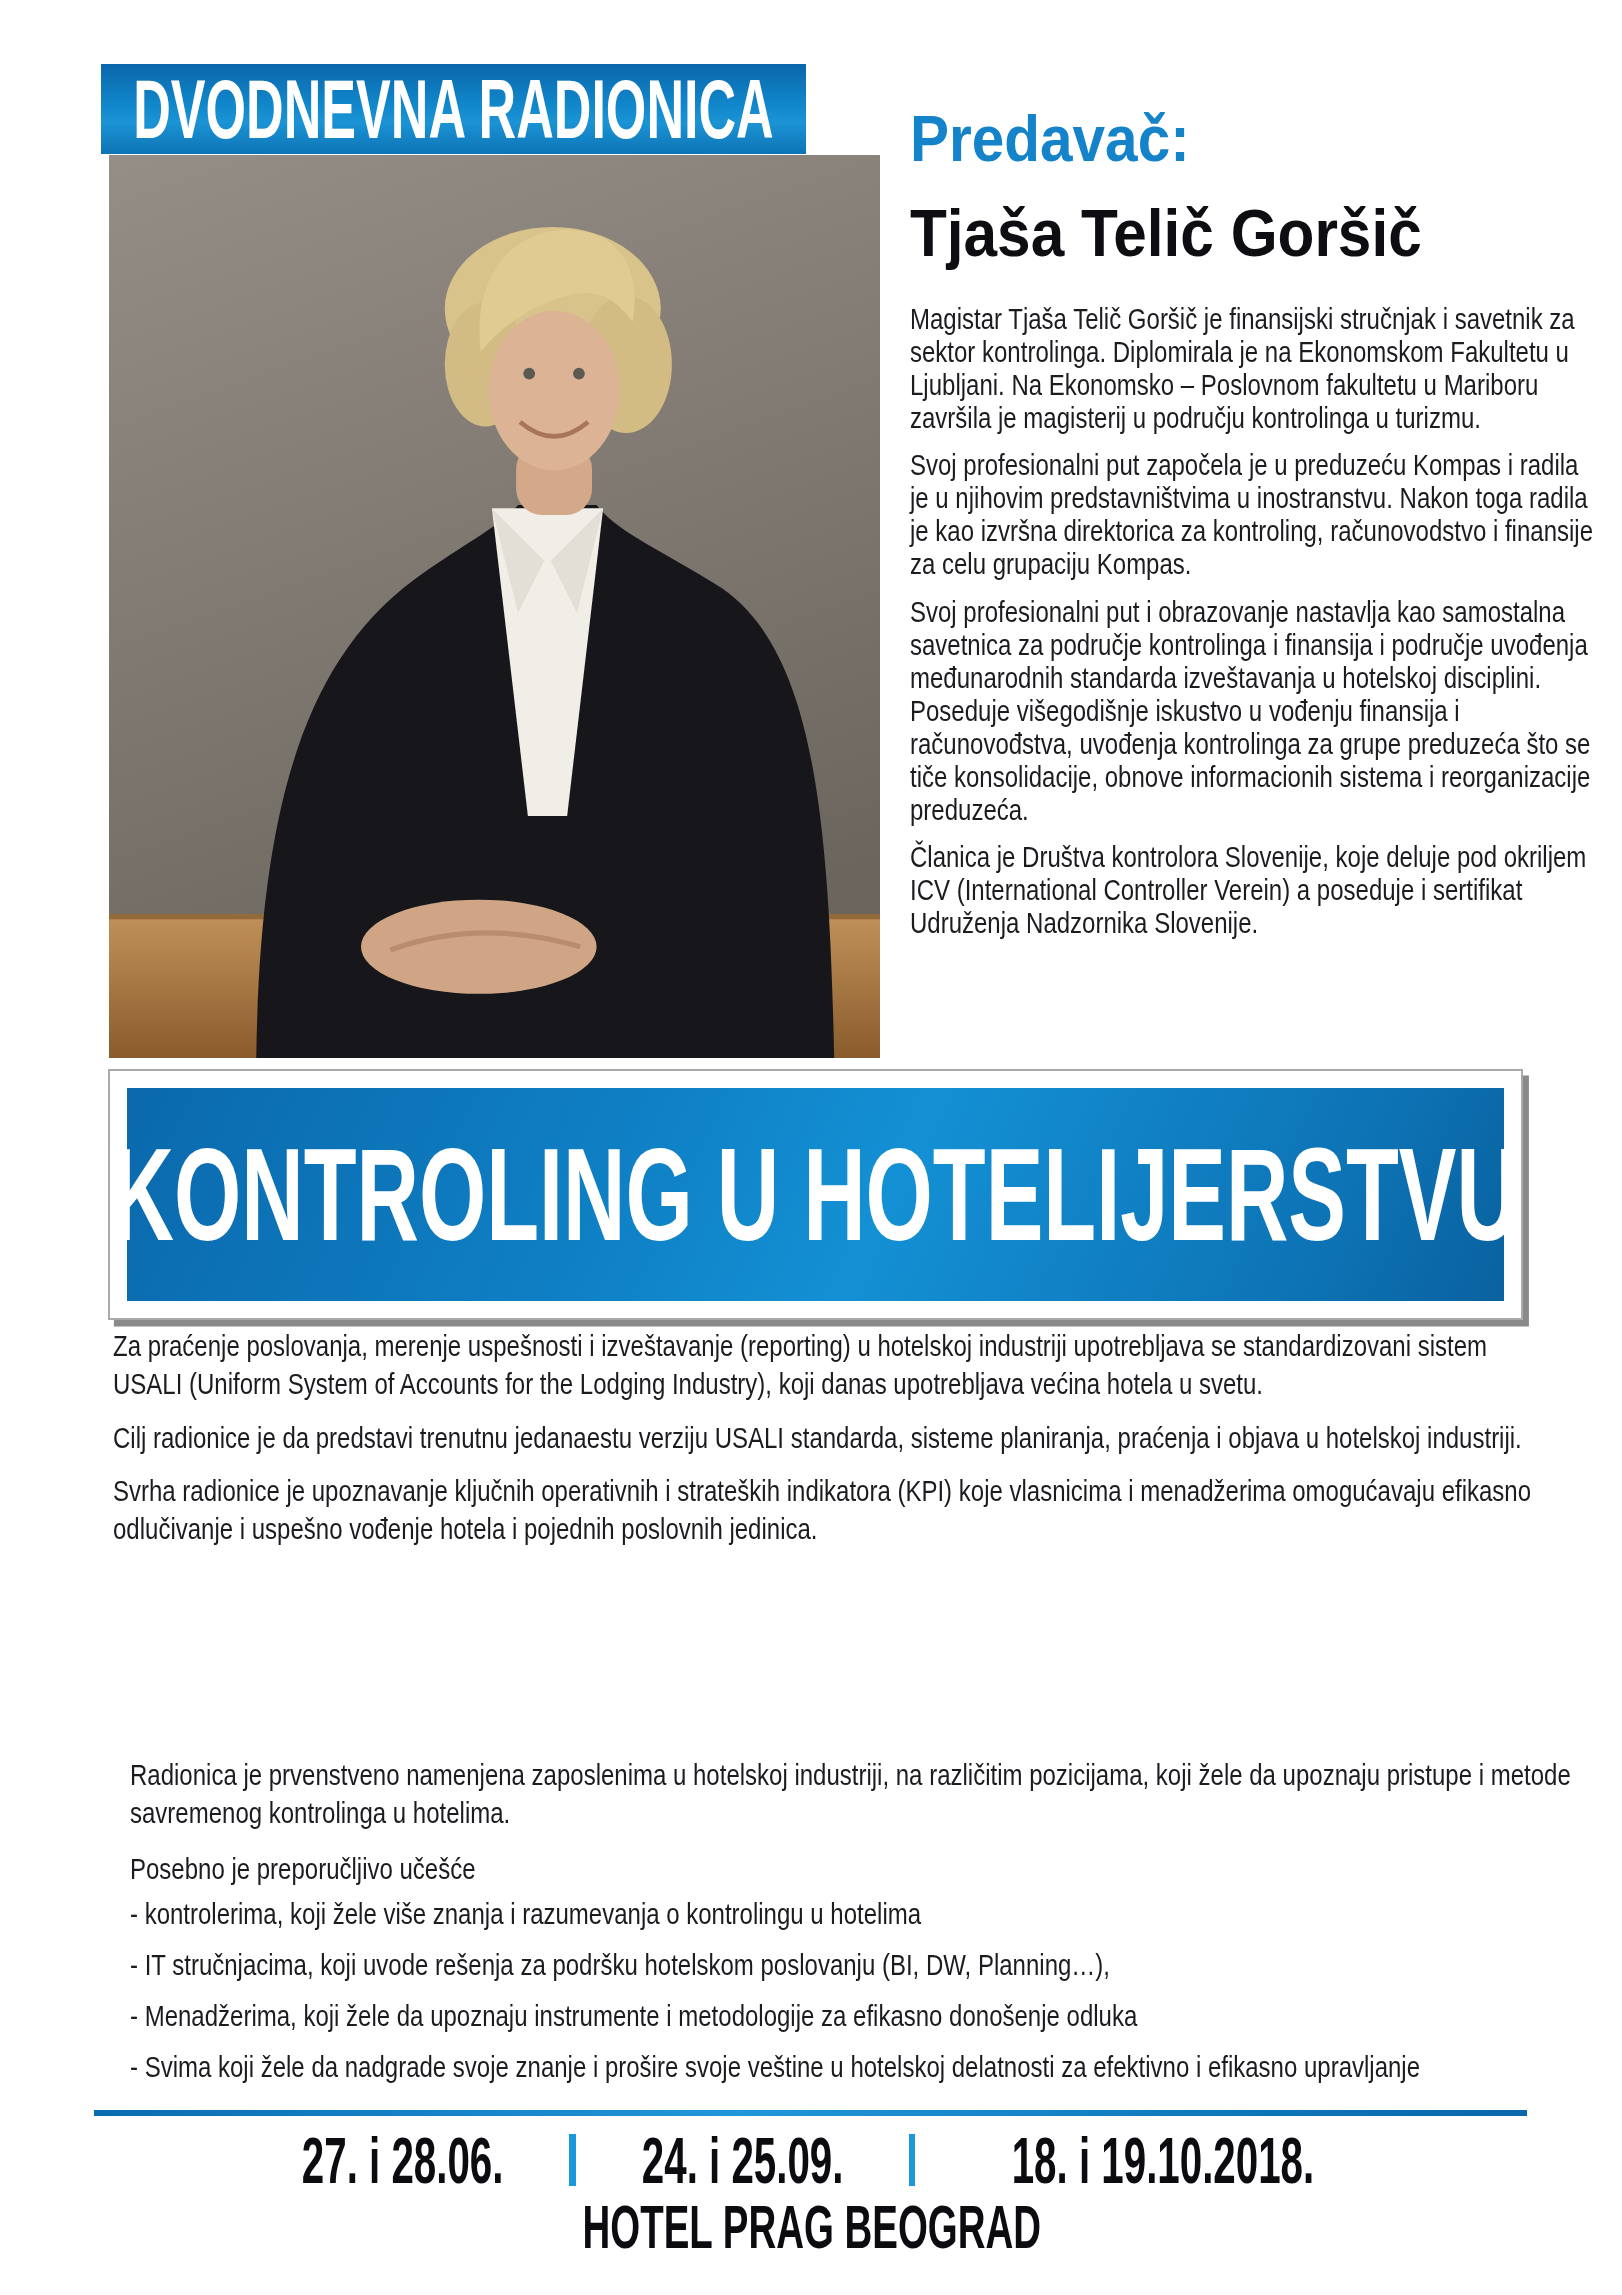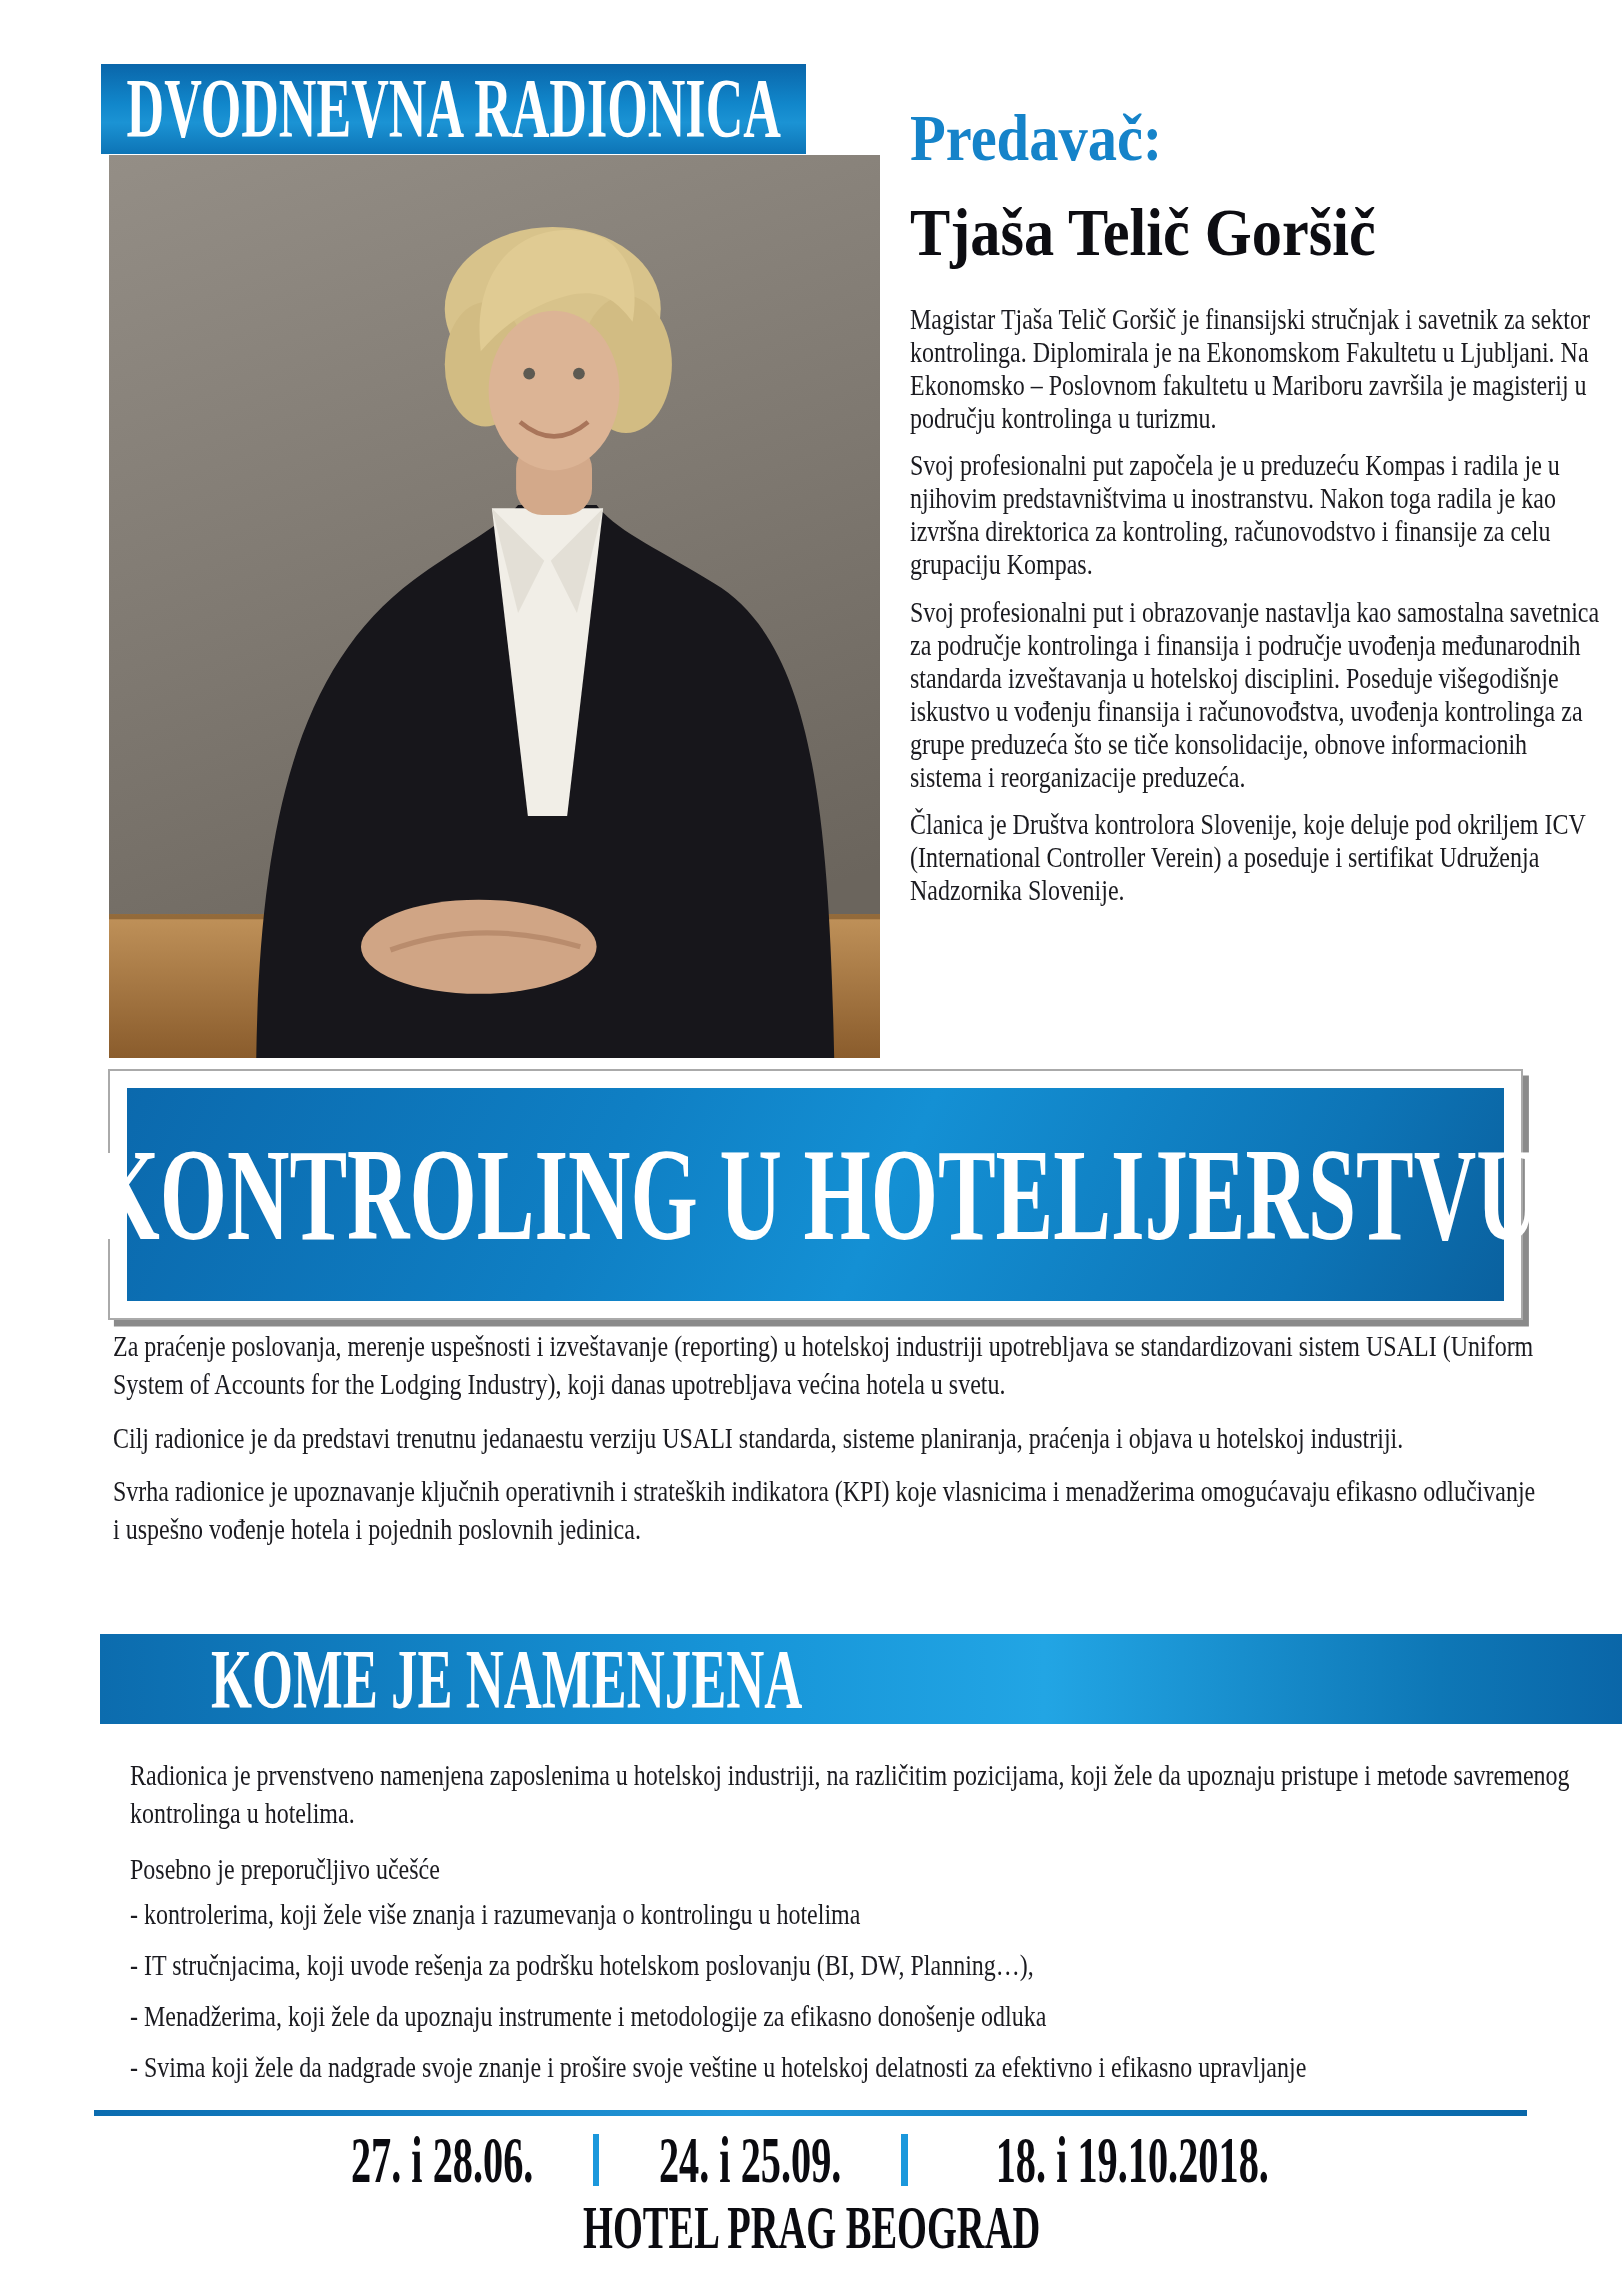--- a/index.html
+++ b/index.html
@@ -1,18 +1,18 @@
 <!DOCTYPE html>
 <html style="font-size:10.5px"><head>
 <meta charset="utf-8">
 <style>
   html,body { margin:0; padding:0; background:#ffffff; }
   #page {
     position:relative; width:1623px; height:2295px; background:#ffffff;
-    font-family:Liberation Serif, serif; color:#15151a; overflow:hidden;
+    font-family:Liberation Sans, sans-serif; color:#15151a; overflow:hidden;
   }
   .abs { position:absolute; }
 
   
   .banner-top {
     left:101px; top:64px; width:705px; height:90px;
     background:linear-gradient(180deg,#0a66aa 0%,#1187cb 45%,#1b93d4 65%,#0d74b6 100%);
     display:flex; align-items:center; justify-content:center;
   }
   .banner-top-label {
@@ -172,23 +172,20 @@
       <span class="title-card-label">KONTROLING U HOTELIJERSTVU</span>
     </div>
   </div>
 
   <div class="abs intro">
     <p>Za praćenje poslovanja, merenje uspešnosti i izveštavanje (reporting) u hotelskoj industriji upotrebljava se standardizovani sistem USALI (Uniform System of Accounts for the Lodging Industry), koji danas upotrebljava većina hotela u svetu.</p>
     <p>Cilj radionice je da predstavi trenutnu jedanaestu verziju USALI standarda, sisteme planiranja, praćenja i objava u hotelskoj industriji.</p>
     <p>Svrha radionice je upoznavanje ključnih operativnih i strateških indikatora (KPI) koje vlasnicima i menadžerima omogućavaju  efikasno odlučivanje  i uspešno vođenje hotela i pojednih poslovnih jedinica.</p>
   </div>
 
-  <div class="abs kome-bar">
-    <span class="kome-label">KOME JE NAMENJENA</span>
-  </div>
 
   <div class="abs audience">
     <p>Radionica je prvenstveno namenjena zaposlenima u hotelskoj industriji, na različitim pozicijama, koji žele da upoznaju pristupe i metode savremenog kontrolinga u hotelima.</p>
     <p class="lead2">Posebno je preporučljivo učešće</p>
     <p class="bullet">- kontrolerima, koji žele više znanja i razumevanja o kontrolingu u hotelima</p>
     <p class="bullet">- IT stručnjacima, koji uvode rešenja za podršku hotelskom poslovanju (BI, DW, Planning…),</p>
     <p class="bullet">- Menadžerima, koji žele da upoznaju instrumente i metodologije za efikasno donošenje odluka</p>
     <p class="bullet">- Svima koji žele da nadgrade svoje znanje i prošire svoje veštine u hotelskoj delatnosti za efektivno i efikasno upravljanje</p>
   </div>
 

